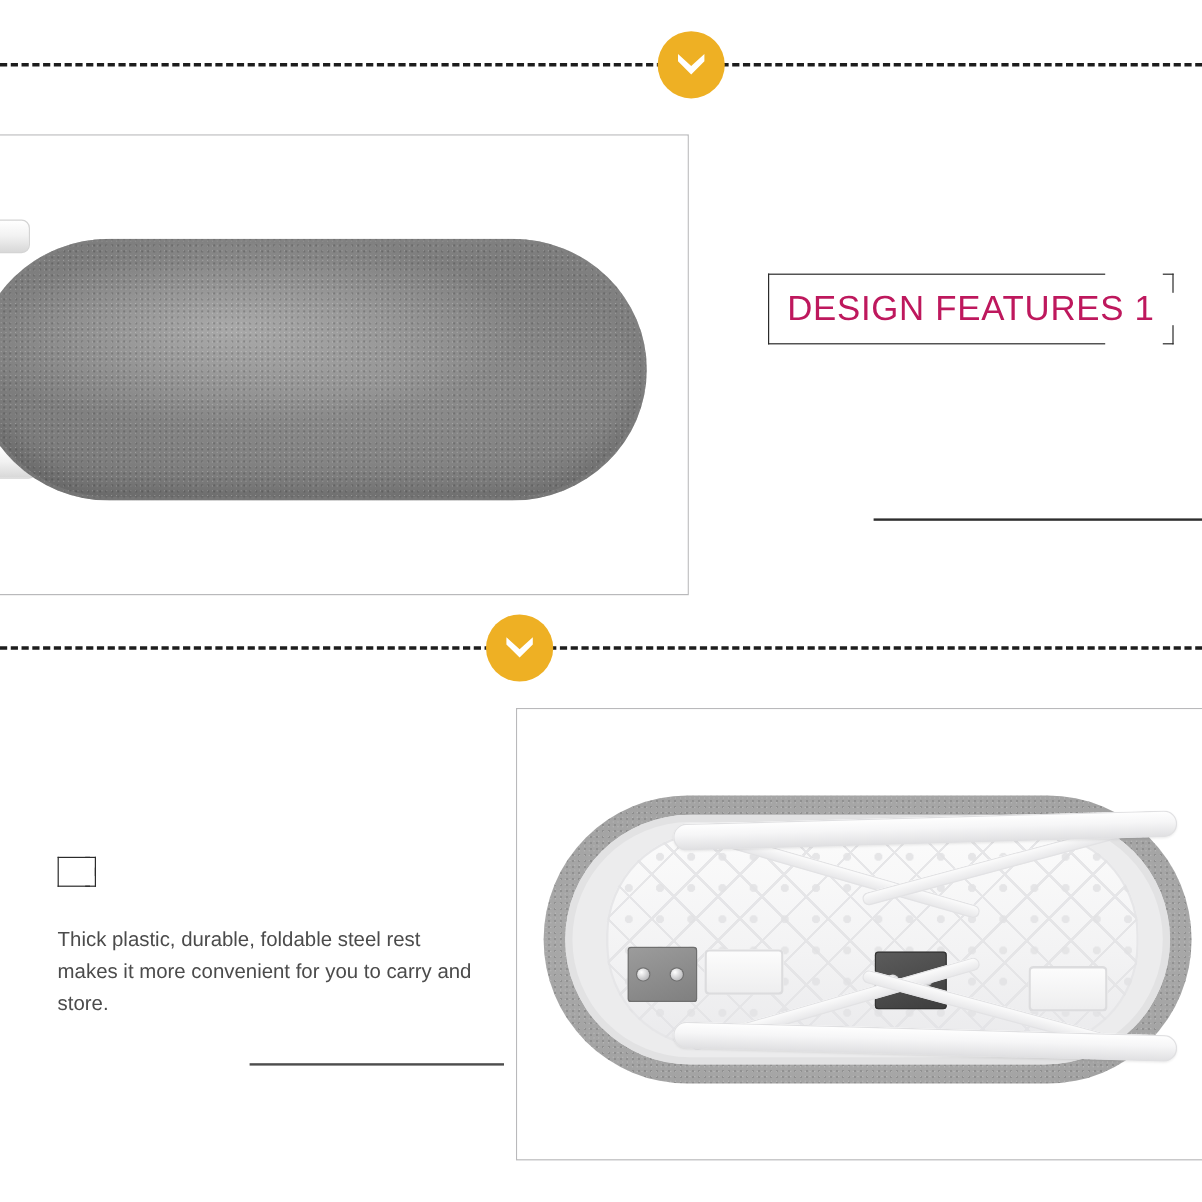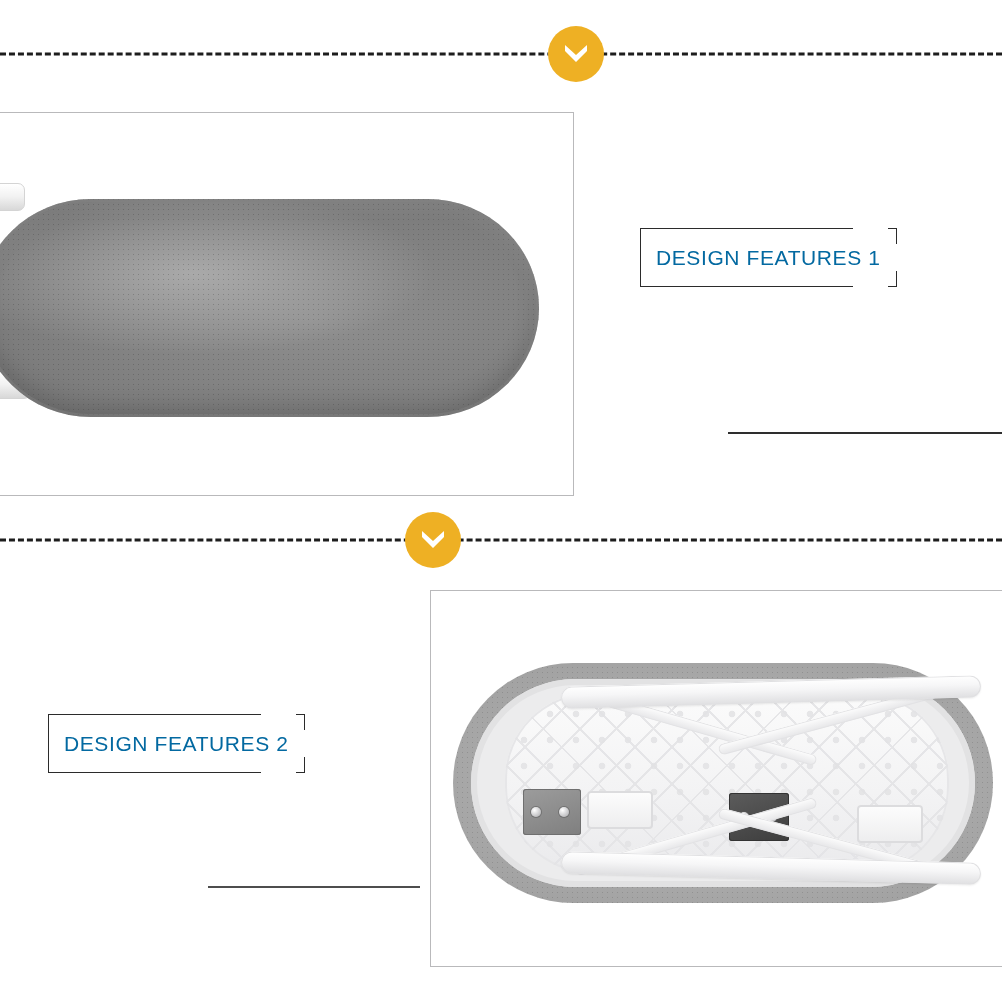--- a/index.html
+++ b/index.html
@@ -249,23 +249,23 @@
   .title-frame .frame-line { position: absolute; background: #2b2b2b; }
   .frame-left   { left: 0;  top: 0;  width: 1px;  height: 100%; }
   .frame-top    { left: 0;  top: 0;  height: 1px; width: 83%; }
   .frame-bottom { left: 0;  bottom: 0; height: 1px; width: 83%; }
   .frame-tr     { right: 0; top: 0;  width: 1px;  height: 16px; }
   .frame-br     { right: 0; bottom: 0; width: 1px; height: 16px; }
   .frame-tr-cap { right: 0; top: 0;  height: 1px; width: 9px; }
   .frame-br-cap { right: 0; bottom: 0; height: 1px; width: 9px; }
 
   .feature-title {
-    font-size: 21px;
+    font-size: 29px;
     line-height: 34px;
-    color: #0369a1;
+    color: #be185d;
     letter-spacing: 0.6px;
     white-space: nowrap;
   }
 
   .feature-body {
     margin-top: 25px;
     font-size: 17px;
     line-height: 27px;
     color: #4b4b4b;
   }
@@ -329,22 +329,22 @@
 
   <div class="feature-block" id="feature-2">
     <div class="title-frame">
       <span class="frame-line frame-left"></span>
       <span class="frame-line frame-top"></span>
       <span class="frame-line frame-bottom"></span>
       <span class="frame-line frame-tr"></span>
       <span class="frame-line frame-br"></span>
       <span class="frame-line frame-tr-cap"></span>
       <span class="frame-line frame-br-cap"></span>
-      <div class="feature-title">DESIGN FEATURES 2</div>
-    </div>
+    </div>
+    <p class="feature-body">Thick plastic, durable, foldable steel rest makes it more convenient for you to carry and store.</p>
     <span class="feature-rule" id="rule-2"></span>
   </div>
 
   <div class="photo-panel" id="panel-2">
     <div class="photo-stage">
       <div class="board-under">
         <div class="under-fabric"></div>
         <div class="under-fabric-tex"></div>
         <div class="under-liner"></div>
 

